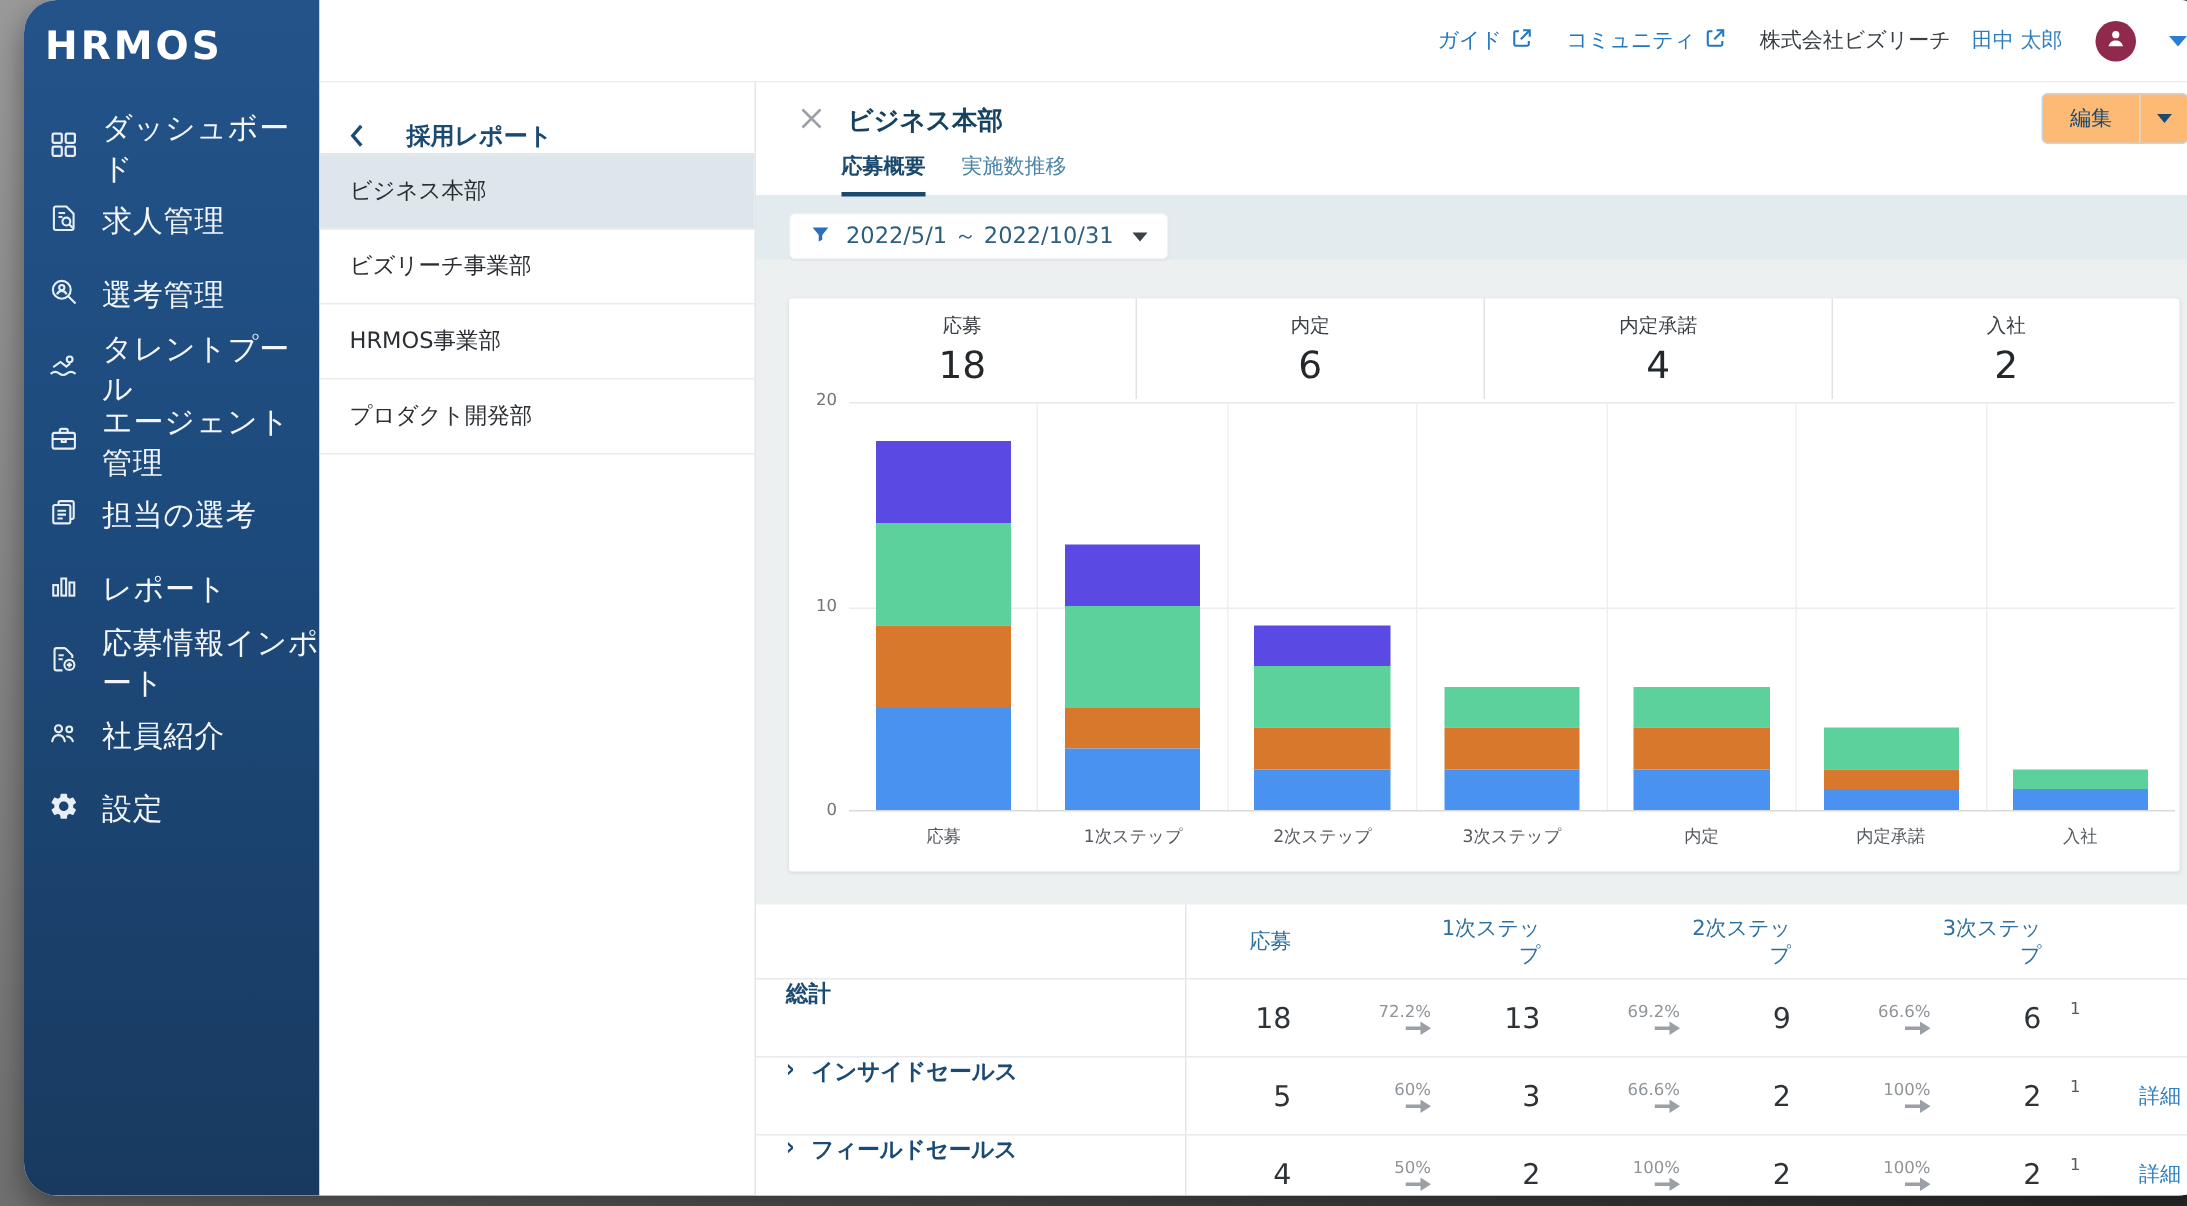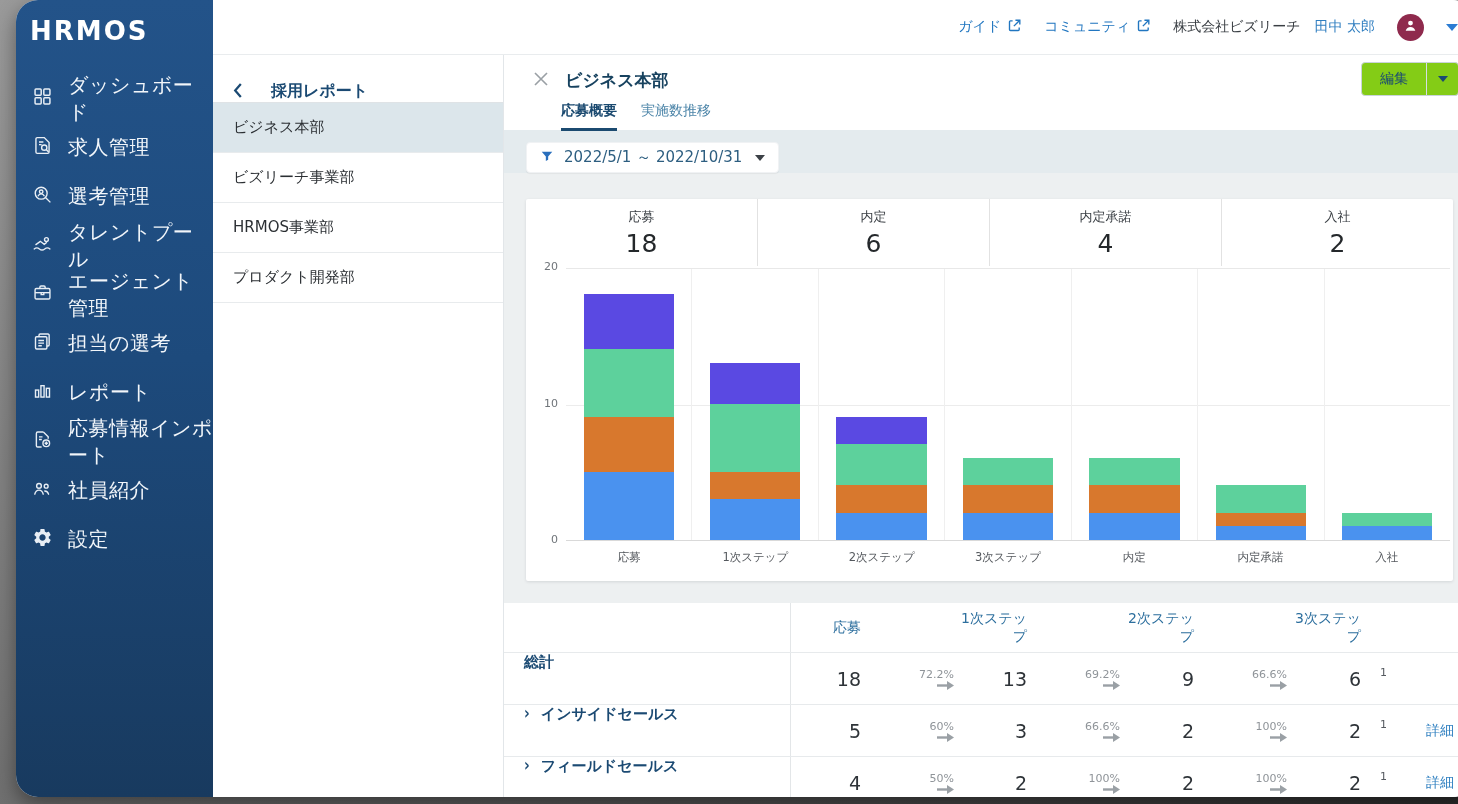--- a/index.html
+++ b/index.html
@@ -37,21 +37,21 @@
 
   
   .main { flex:1; min-width:0; display:flex; flex-direction:column; background:#edf0f1; }
   .main-head { background:#fff; height:75px; flex:0 0 75px; position:relative; padding:14px 0 0 28px; }
   .title-row { display:flex; align-items:center; gap:15px; }
   .main-title { font-size:17px; font-weight:bold; color:#17425f; }
   .tabs { display:flex; gap:24px; margin:10px 0 0 29px; }
   .tab { font-size:14px; padding-bottom:8px; cursor:pointer; }
   .tab.active { color:#1b4a70; font-weight:bold; border-bottom:3px solid #1b4a70; }
   .tab.inactive { color:#4b84a8; }
-  .edit-group { position:absolute; top:7px; right:15px; display:flex; background:#84cc16; border:1px solid #c9d4da; border-radius:4px; overflow:hidden; }
+  .edit-group { position:absolute; top:7px; right:15px; display:flex; background:#fdba74; border:1px solid #c9d4da; border-radius:4px; overflow:hidden; }
   .edit-btn { padding:7px 18px; font-size:14px; color:#1b4a73; cursor:pointer; }
   .edit-caret-btn { width:32px; display:flex; align-items:center; justify-content:center; border-left:1px solid #d6dee3; cursor:pointer; }
   .small-caret { width:0; height:0; border-left:5px solid transparent; border-right:5px solid transparent; border-top:6px solid #1b4a73; }
 
   .filter-bar { height:43px; flex:0 0 43px; background:#e4ebee; display:flex; align-items:flex-end; padding-left:22px; }
   .filter-btn { height:31px; background:#fff; border:1px solid #f0f2f4; border-radius:4px; display:flex; align-items:center; gap:10px; padding:0 13px; cursor:pointer; box-shadow:0 1px 1px rgba(0,0,0,.05); }
   .filter-text { font-size:15px; color:#2d5e80; }
   .filter-caret { width:0; height:0; border-left:5px solid transparent; border-right:5px solid transparent; border-top:6px solid #3c4146; margin-left:3px; }
 
   .scroll-area { flex:1; overflow:hidden; }

